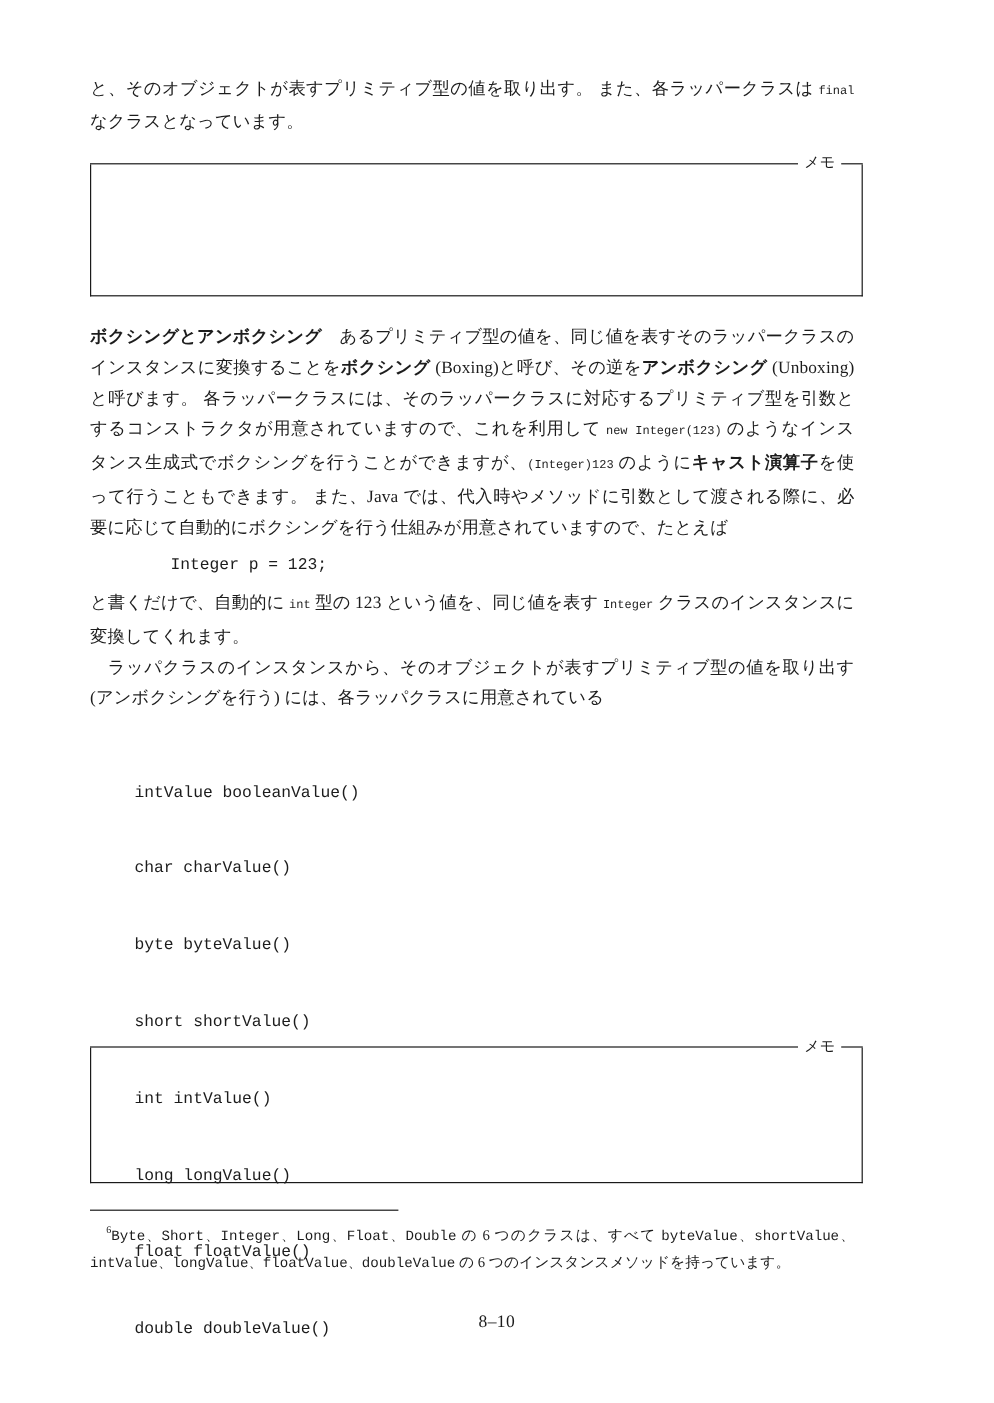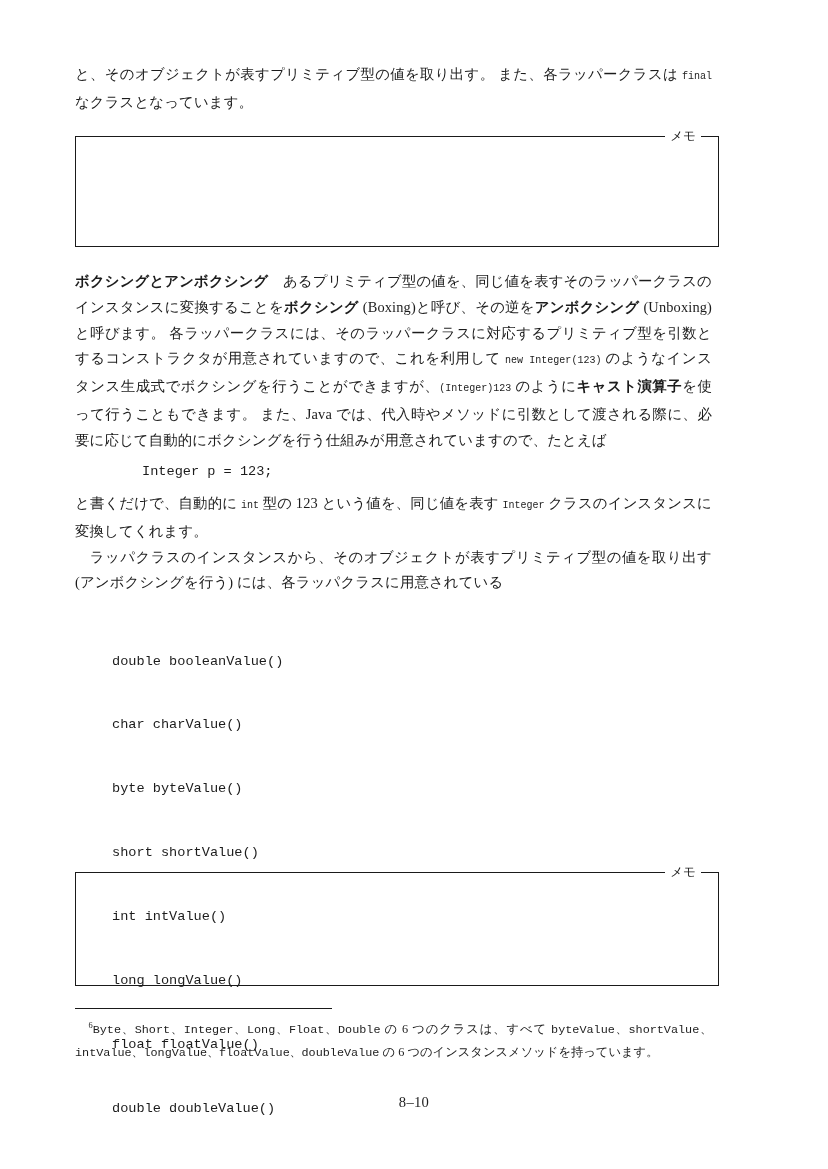--- a/index.html
+++ b/index.html
@@ -181,21 +181,21 @@
   </div>
 
   <div class="code-block" style="left:142px; top:461px;"><span>Integer p = 123;</span></div>
 
   <div class="col" style="top:491px;">
     <p class="body-text"><span>と書くだけで、自動的に </span><span class="mono">int</span><span> 型の </span><span class="roman">123</span><span> という値を、同じ値を表す </span><span class="mono">Integer</span><span> クラスのインスタンスに変換してくれます。</span></p>
     <p class="body-text indent" style="margin-top:0;"><span>ラッパクラスのインスタンスから、そのオブジェクトが表すプリミティブ型の値を取り出す (アンボクシングを行う) には、各ラッパクラスに用意されている</span></p>
   </div>
 
   <div class="code-block" style="left:112px; top:608px;">
-    <div>double booleanValue()</div>
+    <div>intValue booleanValue()</div>
     <div>char charValue()</div>
     <div>byte byteValue()</div>
     <div>short shortValue()</div>
     <div>int intValue()</div>
     <div>long longValue()</div>
     <div>float floatValue()</div>
     <div>double doubleValue()</div>
   </div>
 
 

